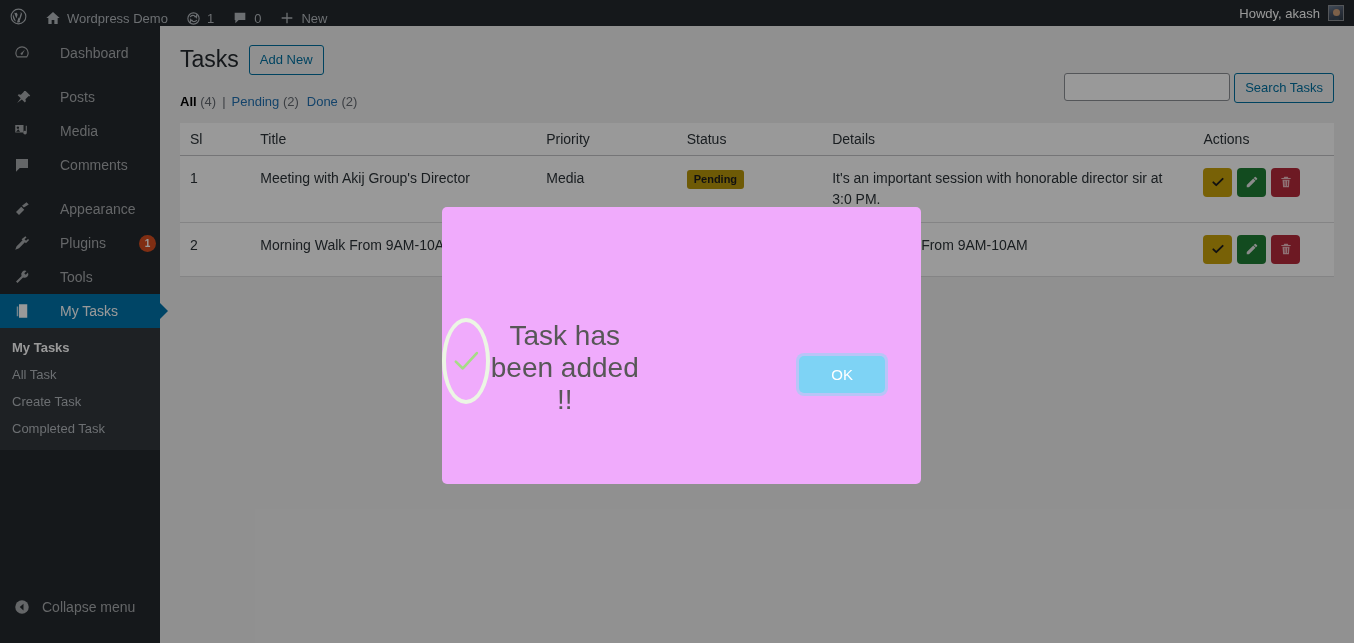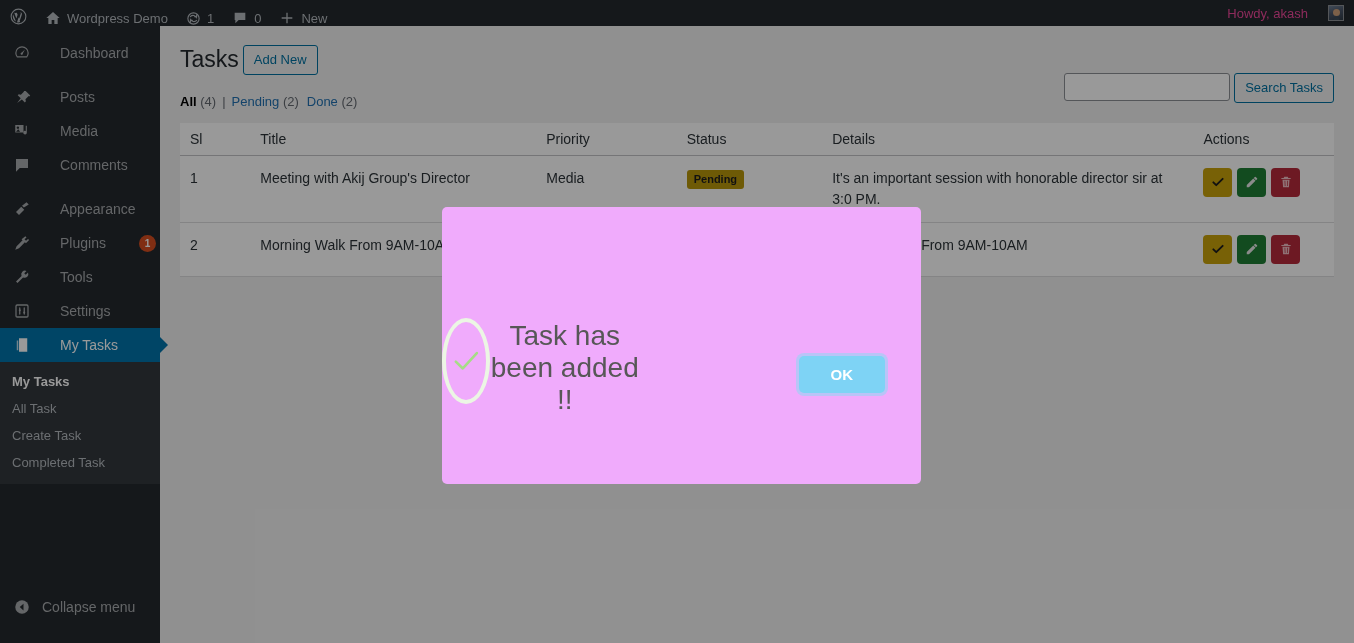--- a/index.html
+++ b/index.html
@@ -20,21 +20,21 @@
     z-index: 50;
   }
   .ab-item {
     display: flex; align-items: flex-end; gap: 6px;
     height: 26px; padding: 0 9px;
     color: #b4b9be; white-space: nowrap;
   }
   .ab-logo { padding: 0 8px 0 9px; }
   .ab-count { color: #b4b9be; font-size: 13px; }
   .ab-right { margin-left: auto; display: flex; align-items: center; }
-  .ab-howdy { padding-right: 20px; font-size: 13px; color: #ec4899; }
+  .ab-howdy { padding-right: 8px; font-size: 13px; color: #ffffff; }
   .ab-avatar {
     width: 16px; height: 16px; border: 1px solid #8c8f94;
     background: linear-gradient(160deg,#6d7e92 0%,#4a5568 45%,#2f3a46 100%);
     position: relative; overflow: hidden; margin-right: 10px;
   }
   .ab-avatar::after {
     content: ""; position: absolute; left: 4px; top: 3px;
     width: 7px; height: 7px; border-radius: 50%;
     background: #cfa07a;
     box-shadow: 0 7px 0 -1px #3c4a57;
@@ -90,21 +90,21 @@
   .collapse-row .micon { width: 20px; display: flex; justify-content: center; }
 
   
   #content {
     position: absolute; top: 26px; left: 160px;
     width: 1194px; height: 617px;
     background: #f1f1f1;
     padding: 10px 20px 0 20px;
     z-index: 10;
   }
-  .page-head { display: flex; align-items: center; gap: 4px; margin: 9px 0 0 0; }
+  .page-head { display: flex; align-items: center; gap: 10px; margin: 9px 0 0 0; }
   .page-title { font-size: 23px; font-weight: 400; color: #23282d; line-height: 1.3; }
   .btn-addnew {
     background: transparent; border: 1px solid #0071a1;
     color: #0071a1; font-size: 13px; line-height: 2.15;
     padding: 0 10px; border-radius: 3px;
     font-family: "Liberation Sans", sans-serif;
     cursor: pointer;
   }
   .subsub-row { display: flex; align-items: center; margin-top: 12px; position: relative; height: 30px; }
   .subsubsub { font-size: 13px; color: #646970; display: flex; align-items: center; }
@@ -186,21 +186,21 @@
   .sa-title {
     font-size: 28px; font-weight: 400; color: #575757;
     margin-top: 44px; text-align: center;
   }
   .sa-footer {
     width: 100%; display: flex; justify-content: flex-end;
     padding: 0 36px; margin-top: 33px;
   }
   .btn-ok {
     background: #7ed3f5; color: #fff; border: none;
-    font-size: 15px; font-weight: bold;
+    font-size: 15px; font-weight: normal;
     padding: 10px 32px; border-radius: 5px; cursor: pointer;
     box-shadow: 0 0 0 3px rgba(140,217,242,0.55);
     font-family: "Liberation Sans", sans-serif;
     margin-top: 25px;
   }
 </style>
 </head>
 <body>
 
 <div id="adminbar">
@@ -322,31 +322,20 @@
 
   <div class="menu-item">
     <span class="micon">
       <svg class="icn" width="18" height="18" viewBox="0 0 24 24" fill="#a7aaad">
         <path d="M20 6a5 5 0 0 1-6.6 6.6L6 20 4 18l7.4-7.4A5 5 0 0 1 18 4l-3 3 2 2 3-3z"></path>
       </svg>
     </span>
     <span class="mlabel">Tools</span>
   </div>
 
-  <div class="menu-item">
-    <span class="micon">
-      <svg class="icn" width="18" height="18" viewBox="0 0 24 24" fill="none" stroke="#a7aaad" stroke-width="1.7">
-        <rect x="4" y="4" width="16" height="16" rx="1.5"></rect>
-        <path d="M9 8v8M9 10.5h0M15 8v8" stroke-linecap="round"></path>
-        <circle cx="9" cy="11" r="1.3" fill="#a7aaad" stroke="none"></circle>
-        <circle cx="15" cy="14" r="1.3" fill="#a7aaad" stroke="none"></circle>
-      </svg>
-    </span>
-    <span class="mlabel">Settings</span>
-  </div>
 
   <div class="menu-item active">
     <span class="micon">
       <svg class="icn" width="18" height="18" viewBox="0 0 24 24" fill="#fff">
         <path d="M8 3h11v18H8z"></path>
         <path d="M5 6h2v13H5z" opacity="0.75"></path>
       </svg>
     </span>
     <span class="mlabel">My Tasks</span>
   </div>

